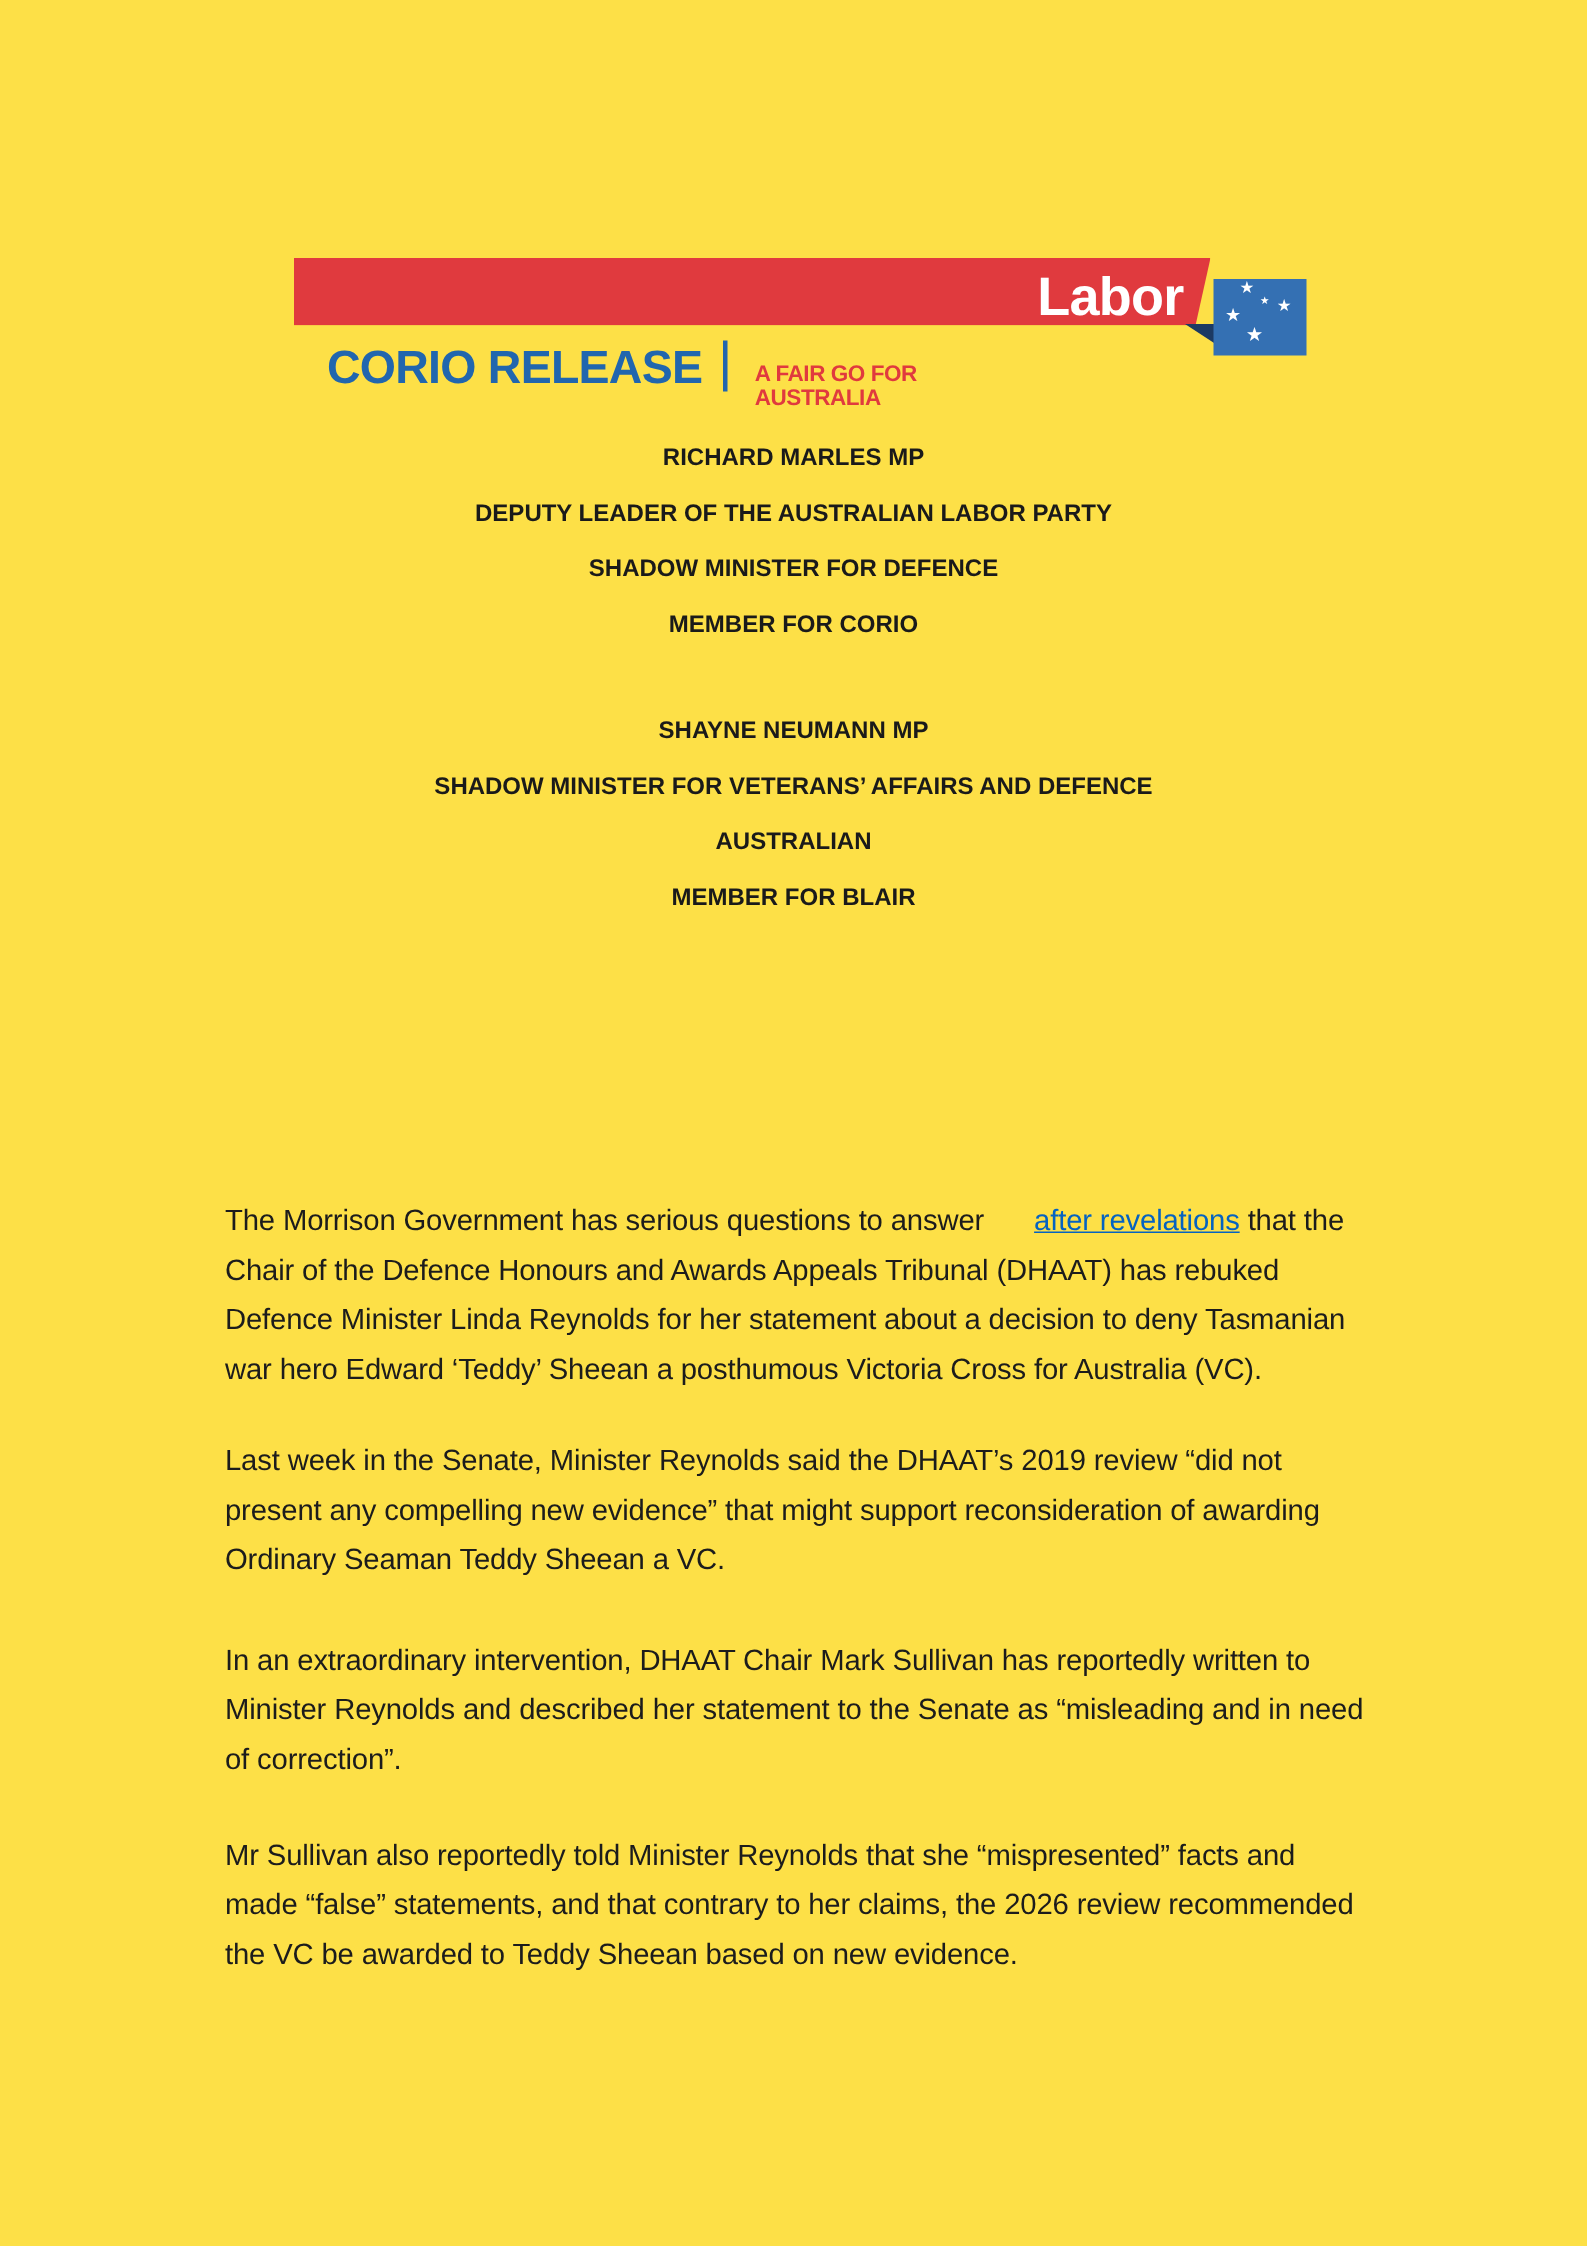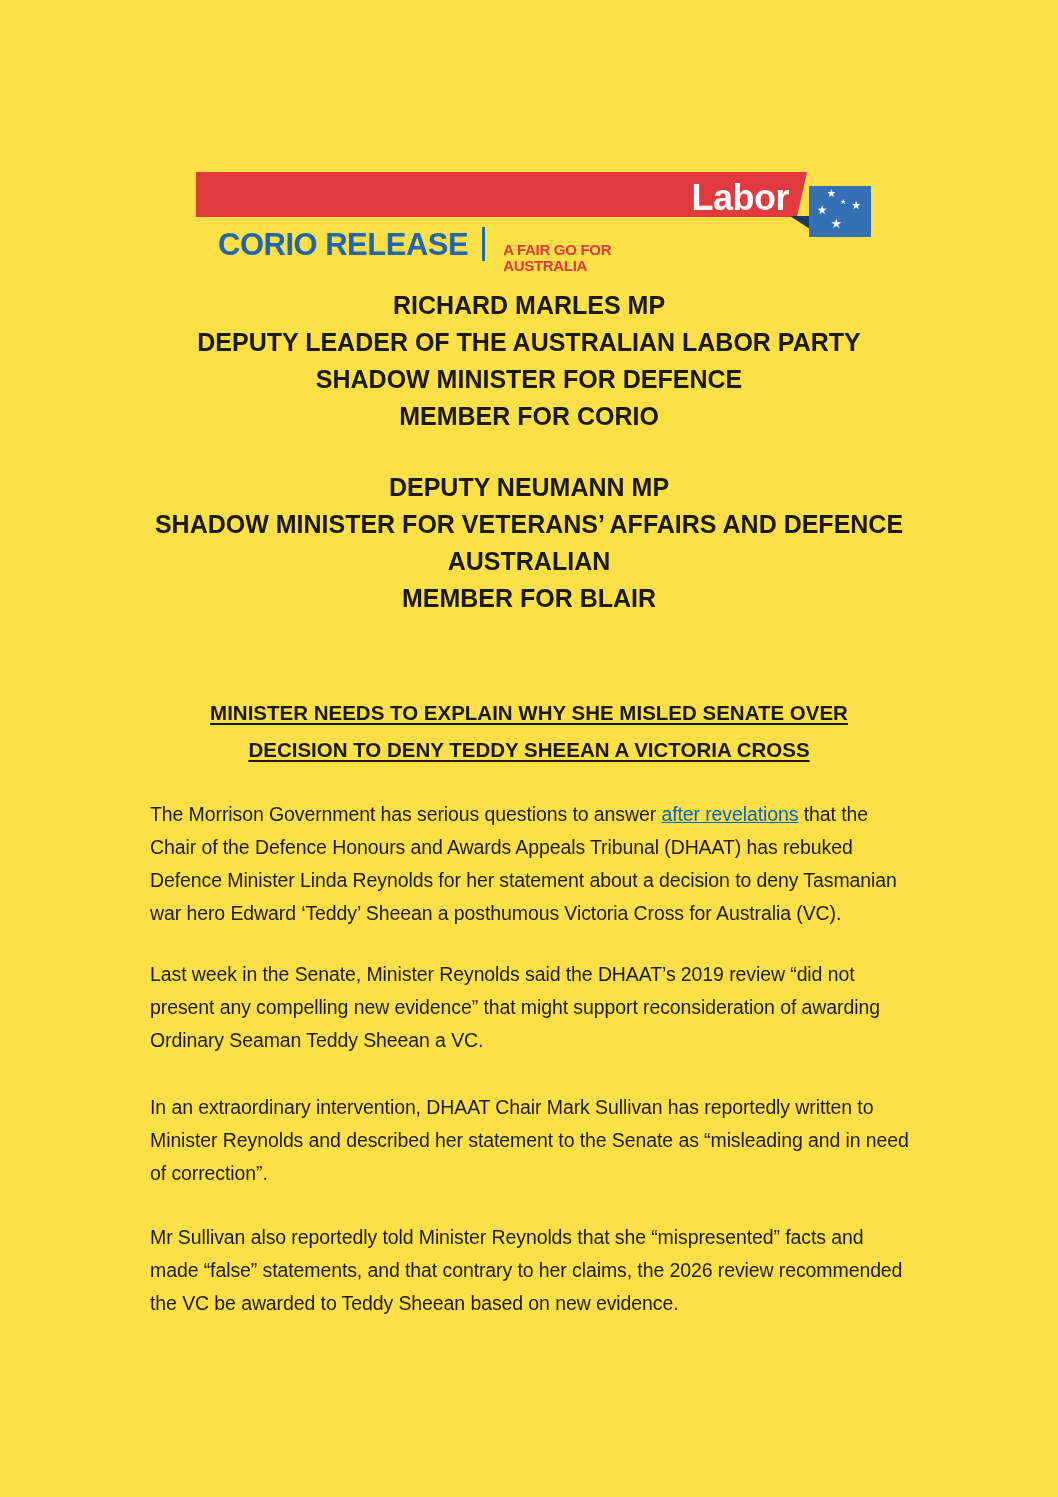--- a/index.html
+++ b/index.html
@@ -77,21 +77,21 @@
     line-height:16px;
     margin-top:28px;
   }
 
   
   .names {
     position:absolute;
     left:0; right:0;
     text-align:center;
     font-weight:bold;
-    font-size:25px;
+    font-size:16px;
     line-height:37px;
     color:#1a1a1a;
   }
   .names-1 { top:287px; }
   .names-2 { top:469px; }
 
   
   .headline {
     position:absolute;
     left:0; right:0; top:694px;
@@ -116,20 +116,21 @@
   }
   .p1 { top:798px; }
   .p2 { top:958px; }
   .p3 { top:1091px; }
   .p4 { top:1221px; }
 
   .doc-link {
     color:#0563c1;
     text-decoration:underline;
     cursor:pointer;
+    margin-left:28px;
   }
 </style>
 </head>
 <body>
 
 <div class="page">
 
   <div class="banner">
     <span class="labor-word">Labor</span>
   </div>
@@ -152,30 +153,26 @@
   </div>
 
   <div class="names names-1">
     <div>RICHARD MARLES MP</div>
     <div>DEPUTY LEADER OF THE AUSTRALIAN LABOR PARTY</div>
     <div>SHADOW MINISTER FOR DEFENCE</div>
     <div>MEMBER FOR CORIO</div>
   </div>
 
   <div class="names names-2">
-    <div>DEPUTY NEUMANN MP</div>
+    <div>SHAYNE NEUMANN MP</div>
     <div>SHADOW MINISTER FOR VETERANS’ AFFAIRS AND DEFENCE</div>
     <div>AUSTRALIAN</div>
     <div>MEMBER FOR BLAIR</div>
   </div>
 
-  <div class="headline">
-    <div><span class="hl-line">MINISTER NEEDS TO EXPLAIN WHY SHE MISLED SENATE OVER</span></div>
-    <div><span class="hl-line">DECISION TO DENY TEDDY SHEEAN A VICTORIA CROSS</span></div>
-  </div>
 
   <div class="para p1"><span>The Morrison Government has serious questions to answer </span><a class="doc-link">after revelations</a><span> that the Chair of the Defence Honours and Awards Appeals Tribunal (DHAAT) has rebuked Defence Minister Linda Reynolds for her statement about a decision to deny Tasmanian war hero Edward ‘Teddy’ Sheean a posthumous Victoria Cross for Australia (VC).</span></div>
 
   <div class="para p2">Last week in the Senate, Minister Reynolds said the DHAAT’s 2019 review “did not present any compelling new evidence” that might support reconsideration of awarding Ordinary Seaman Teddy Sheean a VC.</div>
 
   <div class="para p3">In an extraordinary intervention, DHAAT Chair Mark Sullivan has reportedly written to Minister Reynolds and described her statement to the Senate as “misleading and in need of correction”.</div>
 
   <div class="para p4">Mr Sullivan also reportedly told Minister Reynolds that she “mispresented” facts and made “false” statements, and that contrary to her claims, the 2026 review recommended the VC be awarded to Teddy Sheean based on new evidence.</div>
 
 </div>

